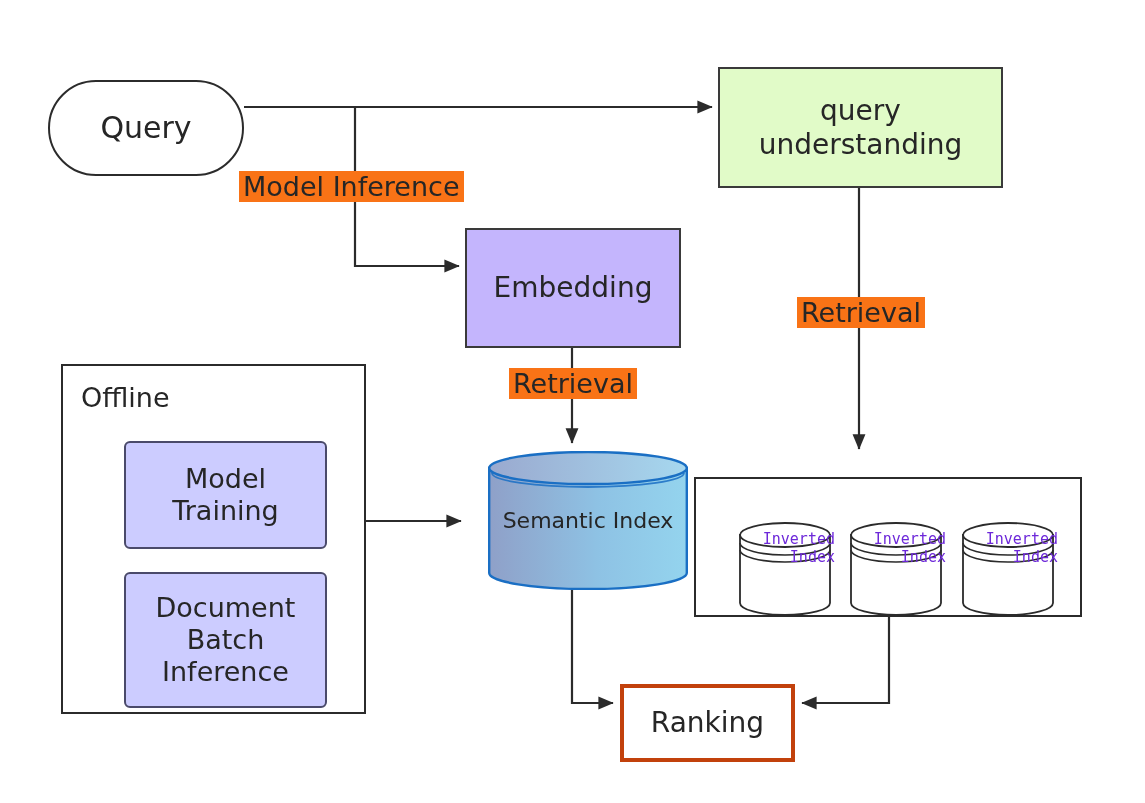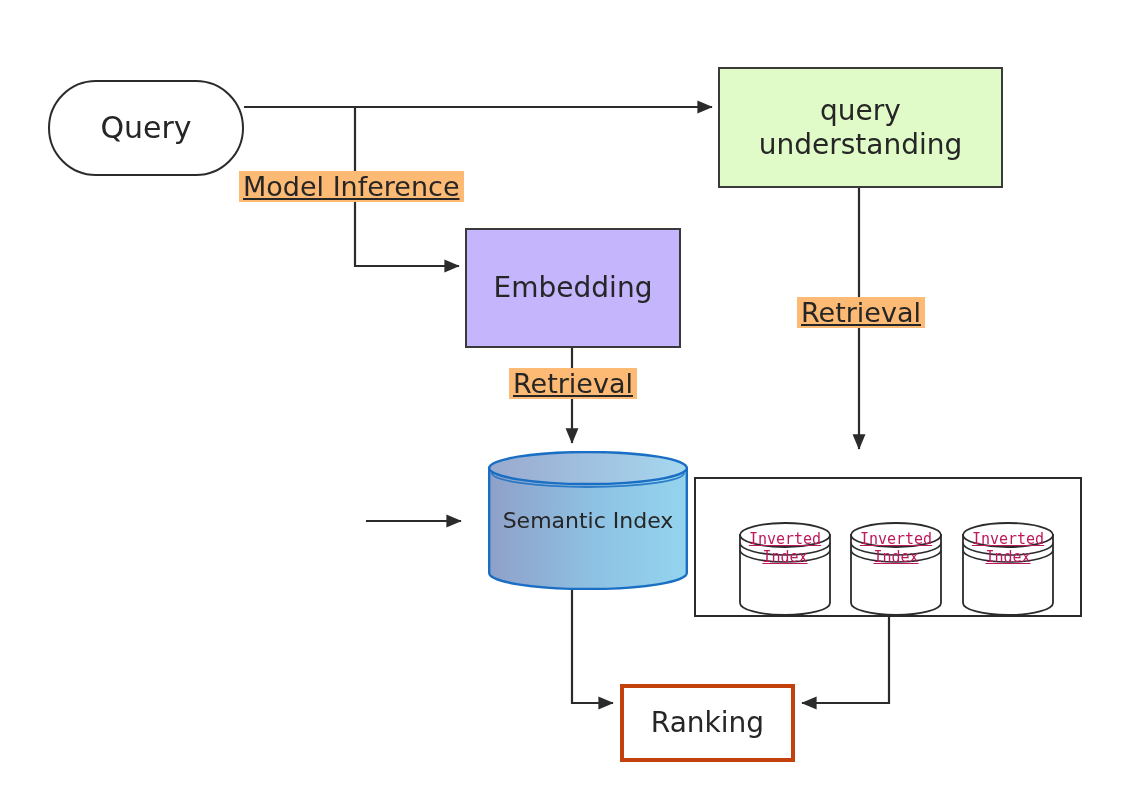--- a/index.html
+++ b/index.html
@@ -124,48 +124,46 @@
     position: absolute;
     top: 21px;
     width: 100px;
     height: 100px;
   }
   .inv-db svg { display: block; }
   .inv-db-label {
     position: absolute;
     left: 0; top: 30px;
     width: 100px;
-    text-align: center;
+    text-align: right;
     font-family: "DejaVu Sans Mono", "Liberation Mono", monospace;
     font-size: 15px;
     line-height: 1.22;
-    color: #be185d;
+    color: #6d28d9;
     white-space: pre-line;
-    text-decoration: underline;
   }
   #node-inverted-index-0 { left: 39px; }
   #node-inverted-index-1 { left: 150px; }
   #node-inverted-index-2 { left: 262px; }
   
   #node-ranking {
     left: 620px; top: 664px;
     width: 175px; height: 78px;
     border: 4px solid #c2410c;
     background: #ffffff;
     font-size: 28px;
   }
   
   .edge-label {
     position: absolute;
     color: #262626;
     font-size: 27px;
     white-space: nowrap;
-    background: #fdba74;
+    background: #f97316;
     padding: 0 4px;
-    text-decoration: underline;
   }
   #label-model-inference { left: 239px; top: 171px; }
   #label-retrieval-left  { left: 509px; top: 368px; }
   #label-retrieval-right { left: 797px; top: 297px; }
 </style>
 </head>
 <body>
 
 <div id="canvas">
 
@@ -203,20 +201,28 @@
     </g>
   </svg>
 
   <div class="node" id="node-query">Query</div>
 
   <div class="node" id="node-query-understanding">query
 understanding</div>
 
   <div class="node" id="node-embedding">Embedding</div>
 
+  <div class="node" id="node-offline">
+    <div id="offline-title">Offline</div>
+    <div class="offline-sub" id="node-model-training">Model
+Training</div>
+    <div class="offline-sub" id="node-document-batch-inference">Document
+Batch
+Inference</div>
+  </div>
 
   <div id="node-semantic-index">
     <svg width="200" height="139" viewBox="0 0 200 139">
       <path d="M 1.2 17 L 1.2 122 A 98.8 16 0 0 0 198.8 122 L 198.8 17 Z" fill="url(#cylGrad)" stroke="#1a6fc4" stroke-width="2.4"></path>
       <ellipse cx="100" cy="17" rx="98.8" ry="16" fill="url(#cylTopGrad)" stroke="#1a6fc4" stroke-width="2.4"></ellipse>
       <path d="M 4 22 A 96 14 0 0 0 196 22" fill="none" stroke="#1a6fc4" stroke-width="1.8" opacity="0.85"></path>
     </svg>
     <div id="semantic-index-label">Semantic Index</div>
   </div>
 

